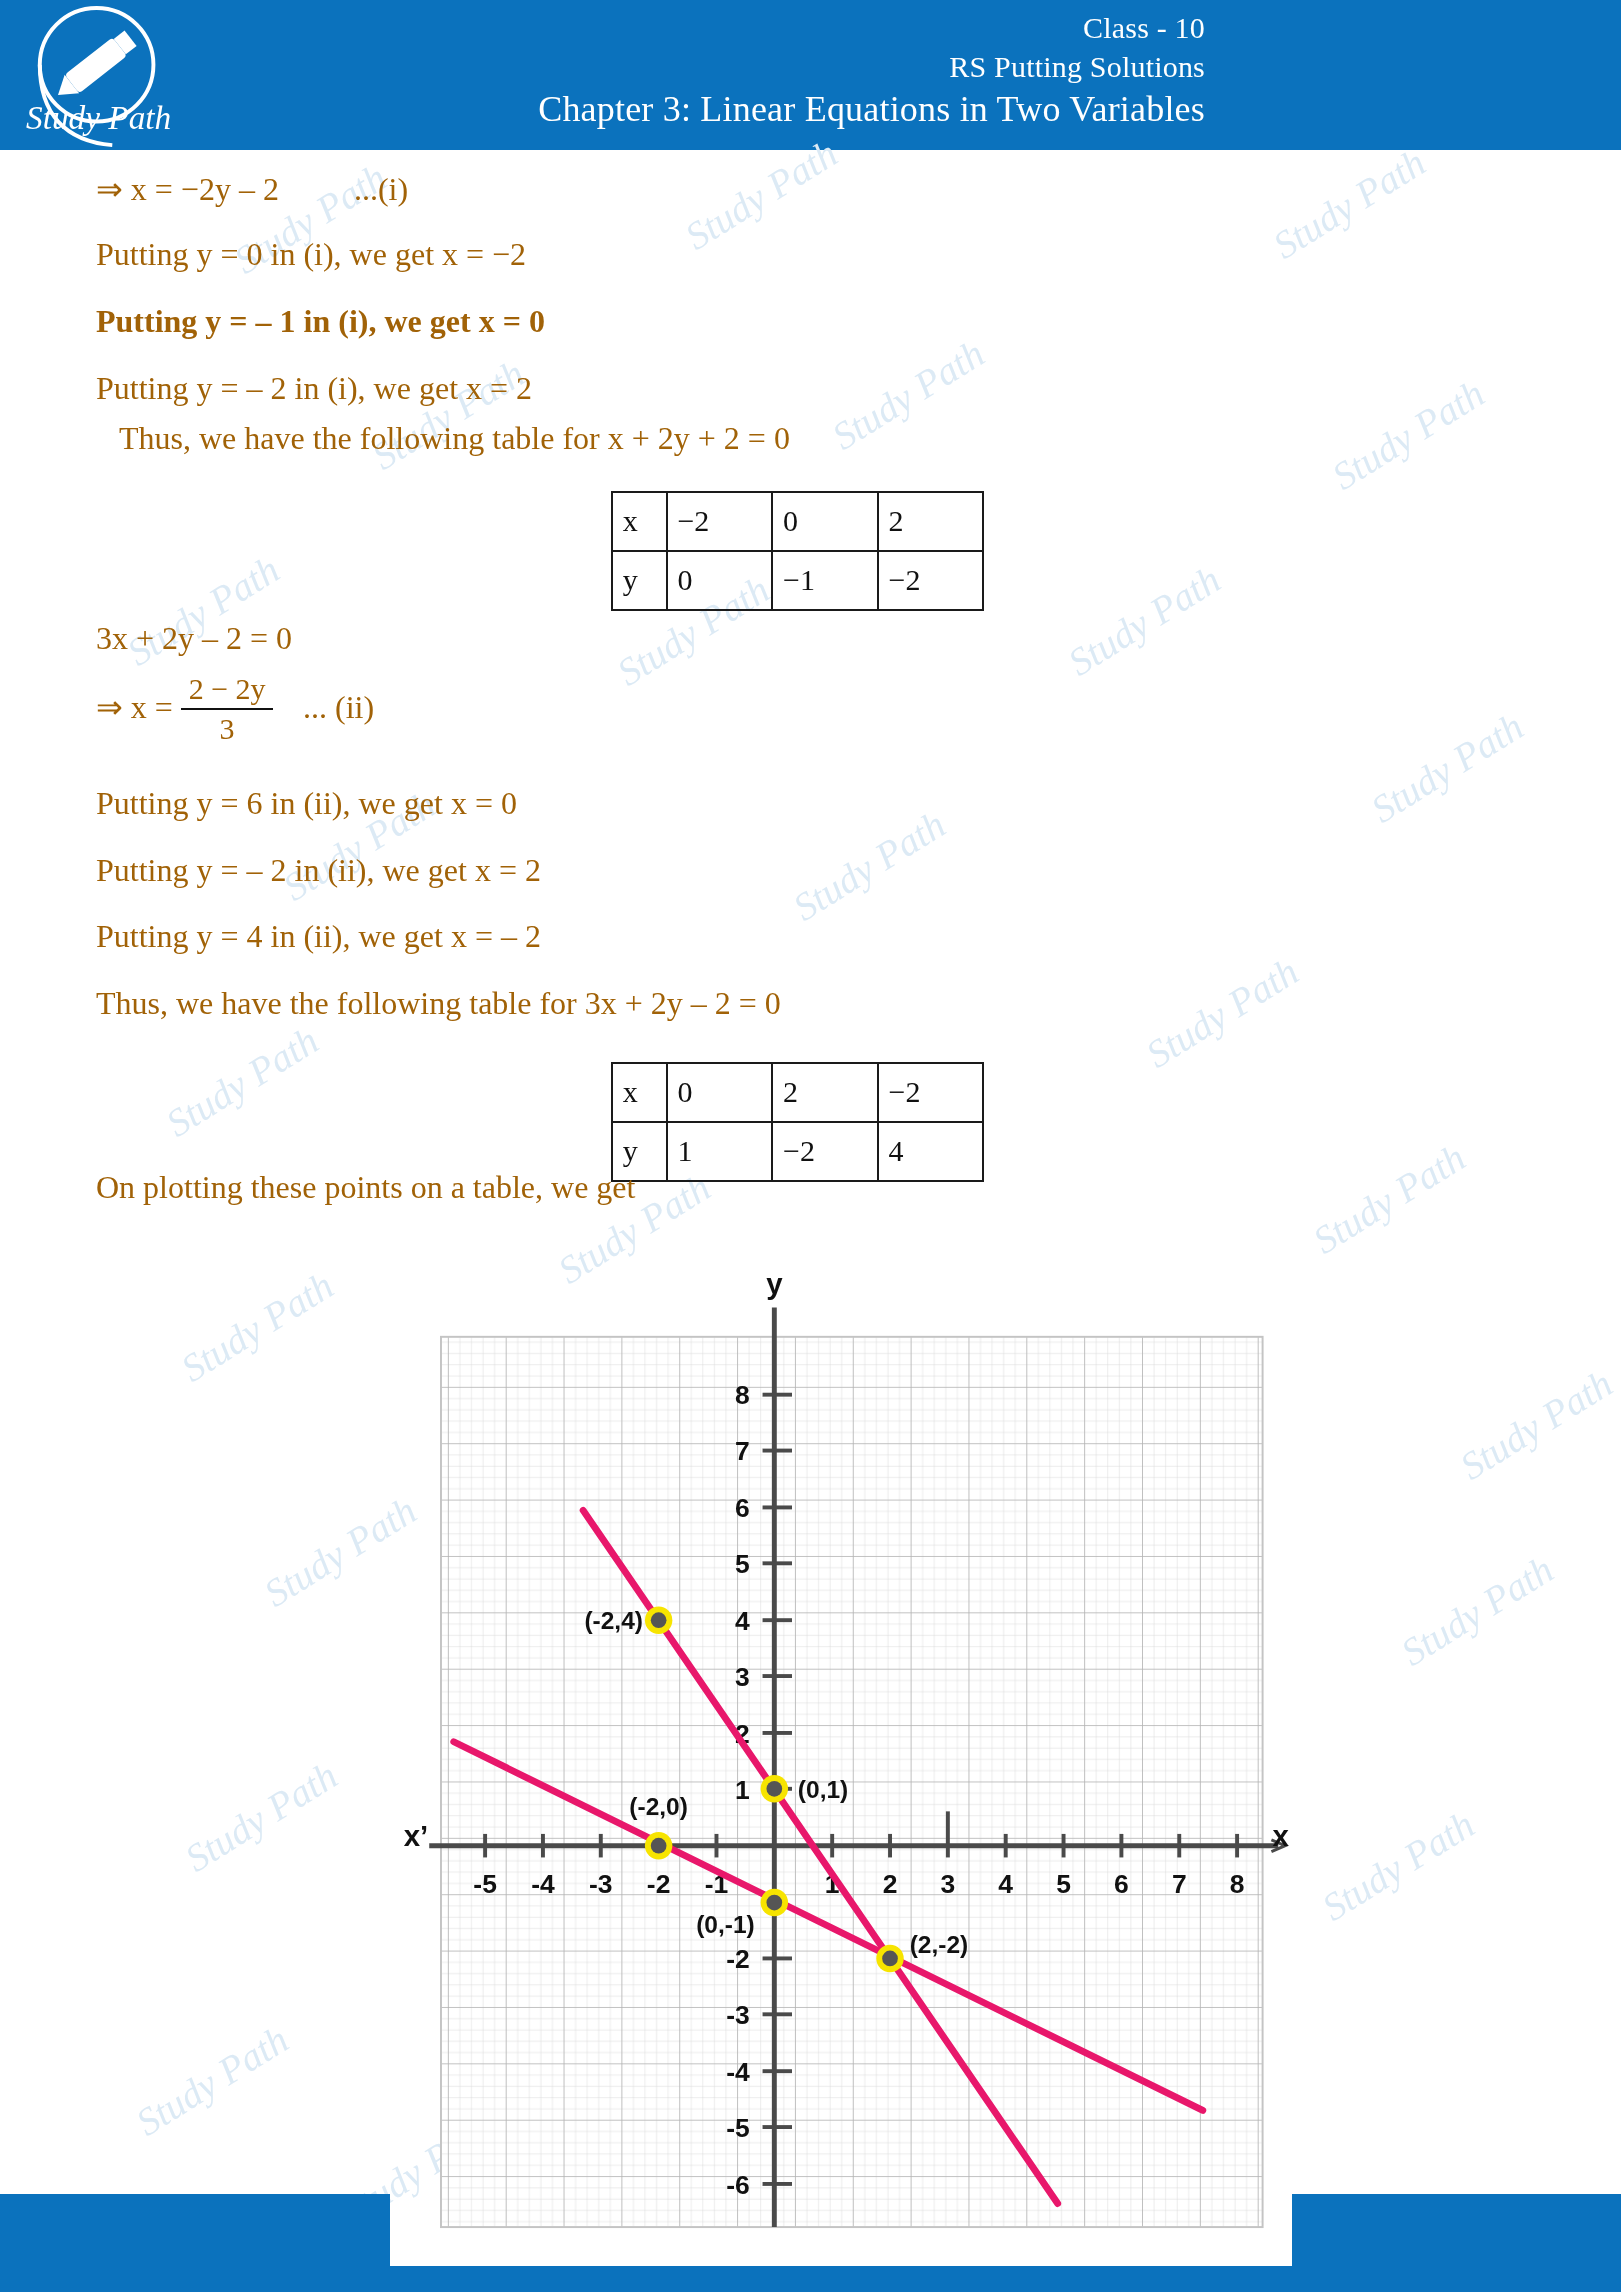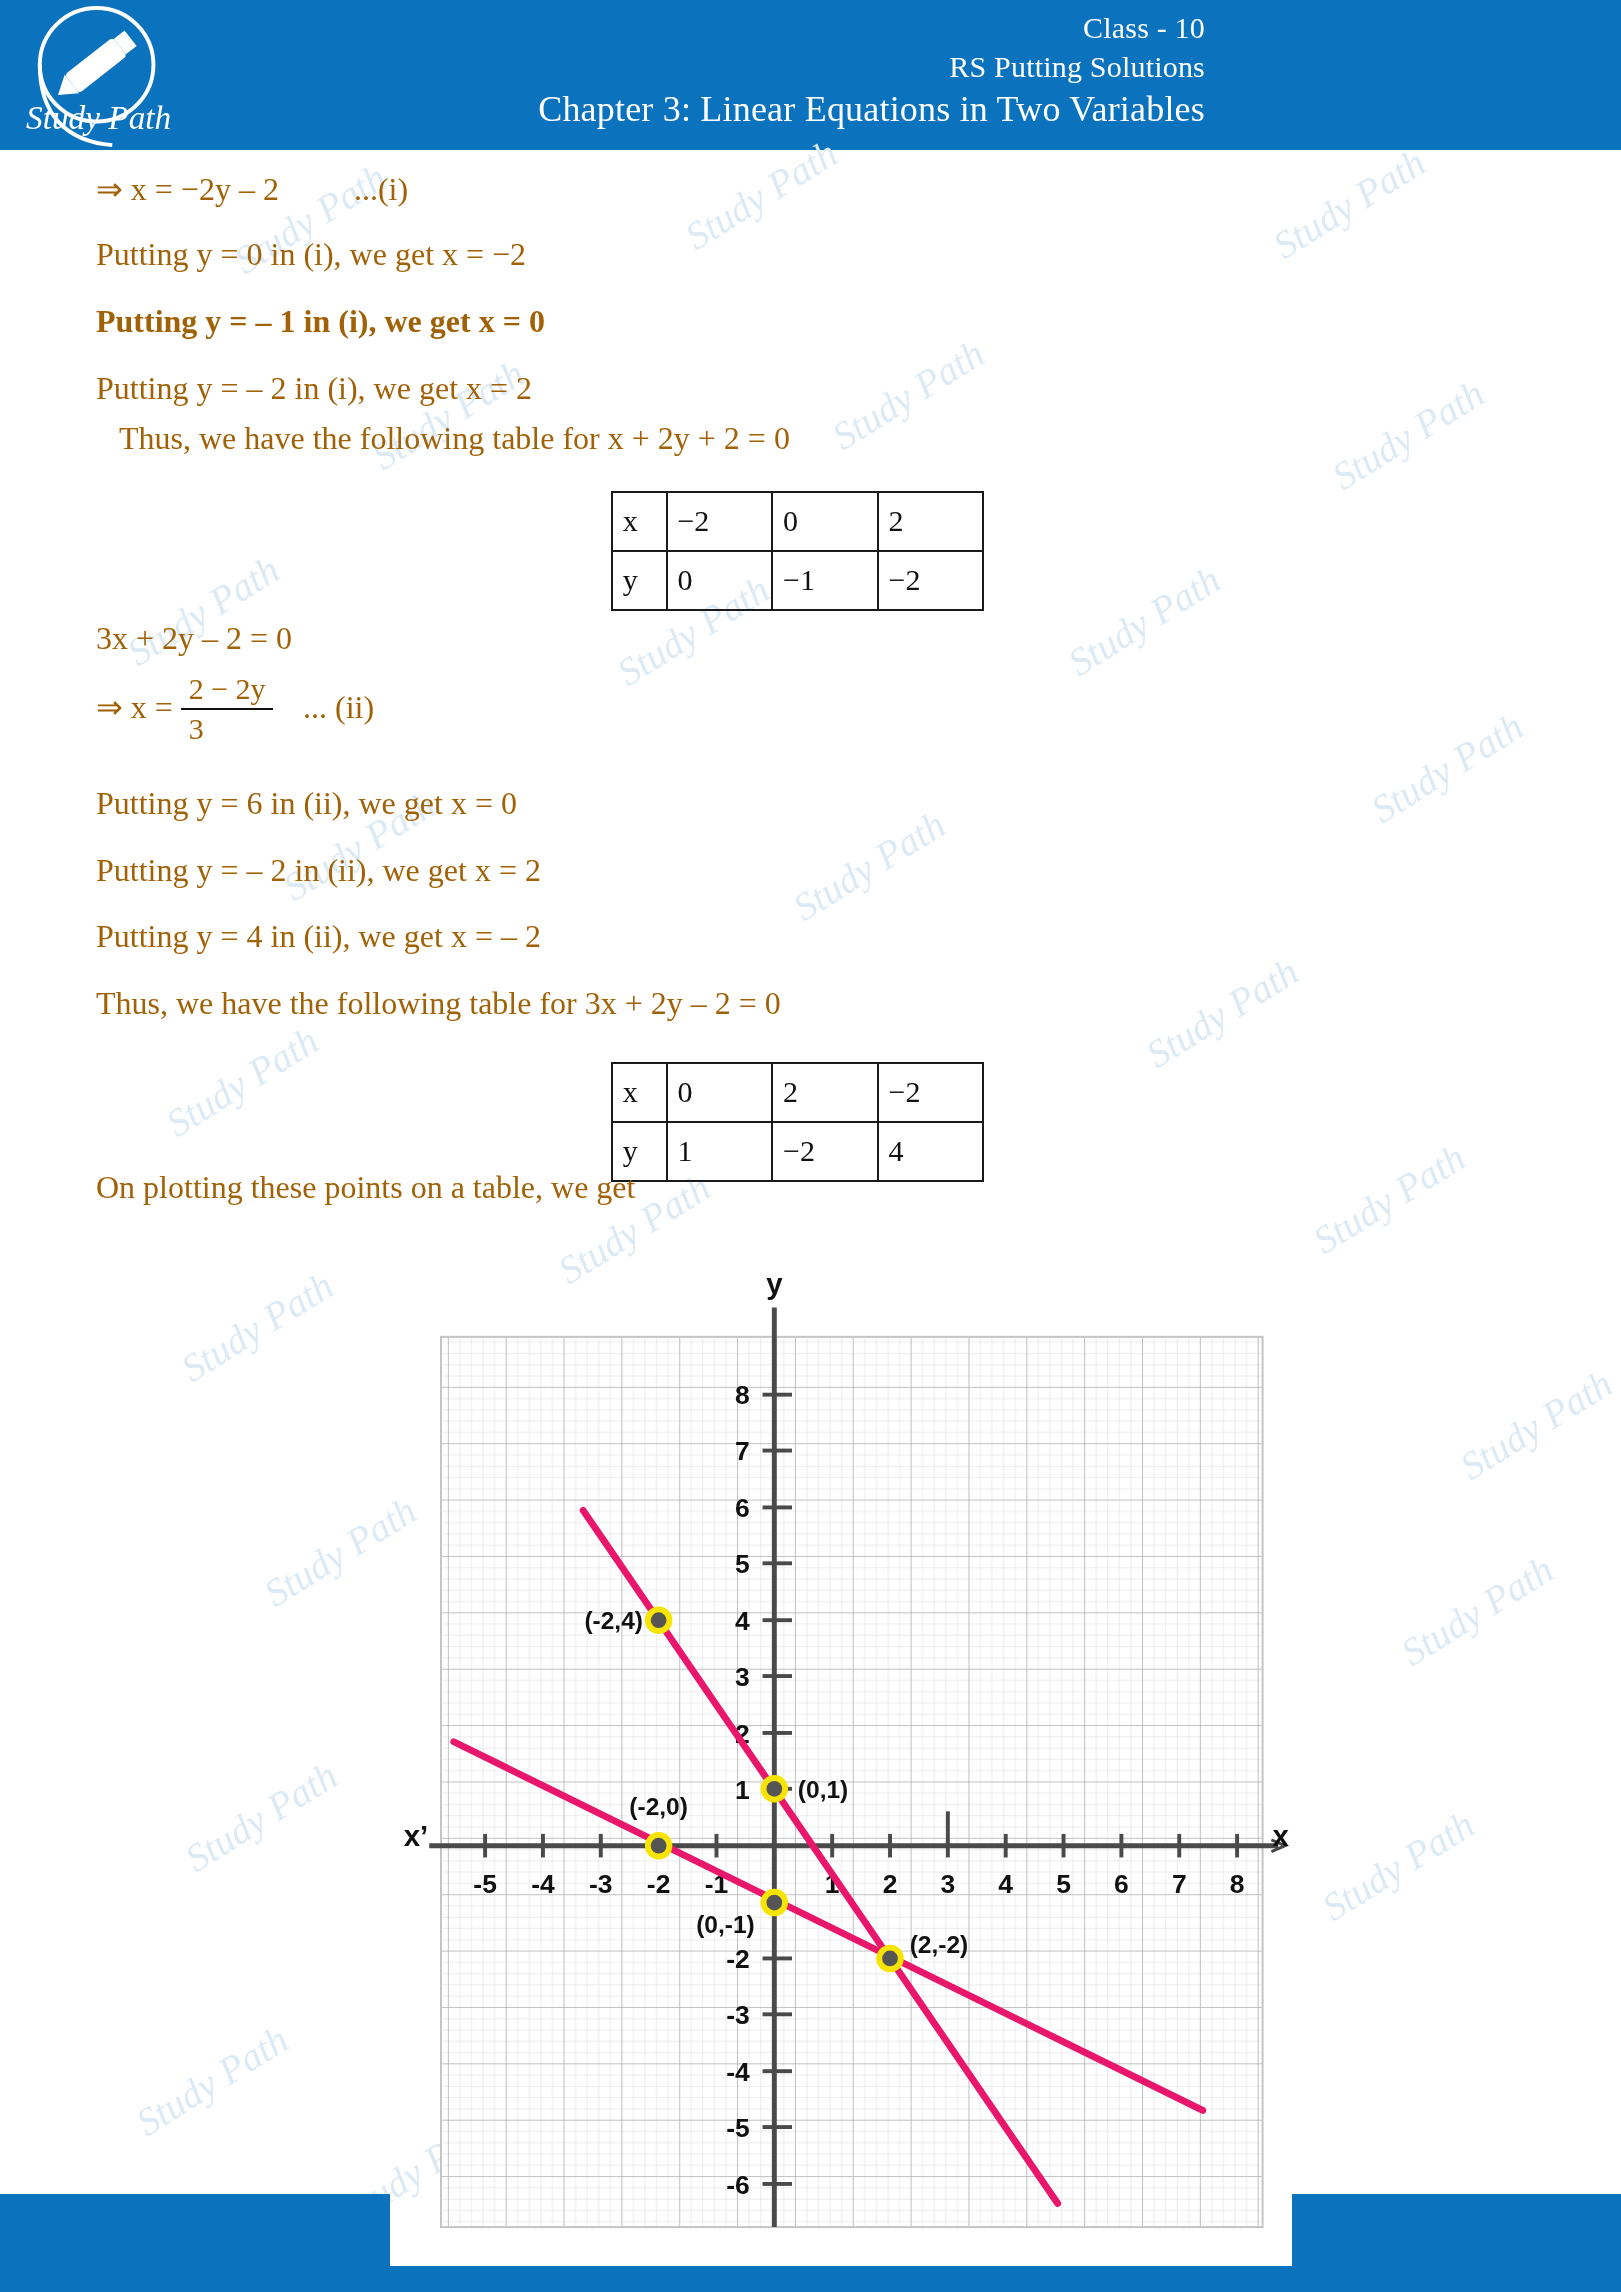--- a/index.html
+++ b/index.html
@@ -91,21 +91,21 @@
     text-align:left;
     background:transparent;
   }
   .vtable td.hdr{width:33px;}
   .vtable td.val{width:84px;}
 
   
   .frac{
     display:inline-block;
     vertical-align:middle;
-    text-align:left;
+    text-align:center;
     position:relative;
     top:-2px;
   }
   .frac .num{display:block;font-size:30px;padding:0 7.8px;}
   .frac .bar{display:block;border-bottom:2px solid #111;margin:2px 0;}
   .frac .den{display:block;font-size:30px;padding:0 7.8px;}
 
   
   .graph-wrap{
     position:absolute;left:390px;top:1274px;width:902px;height:941px;

